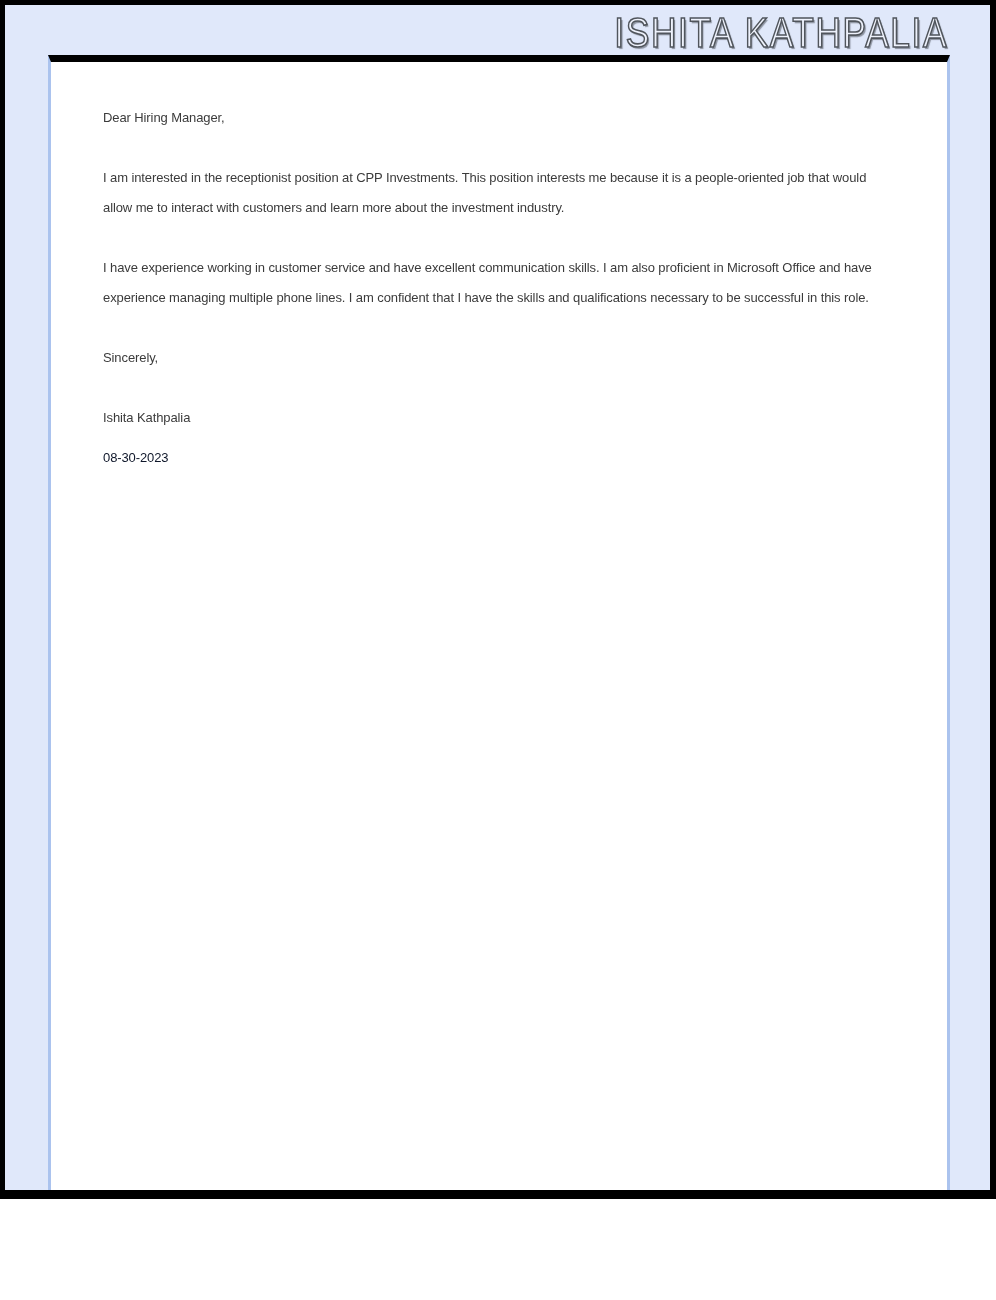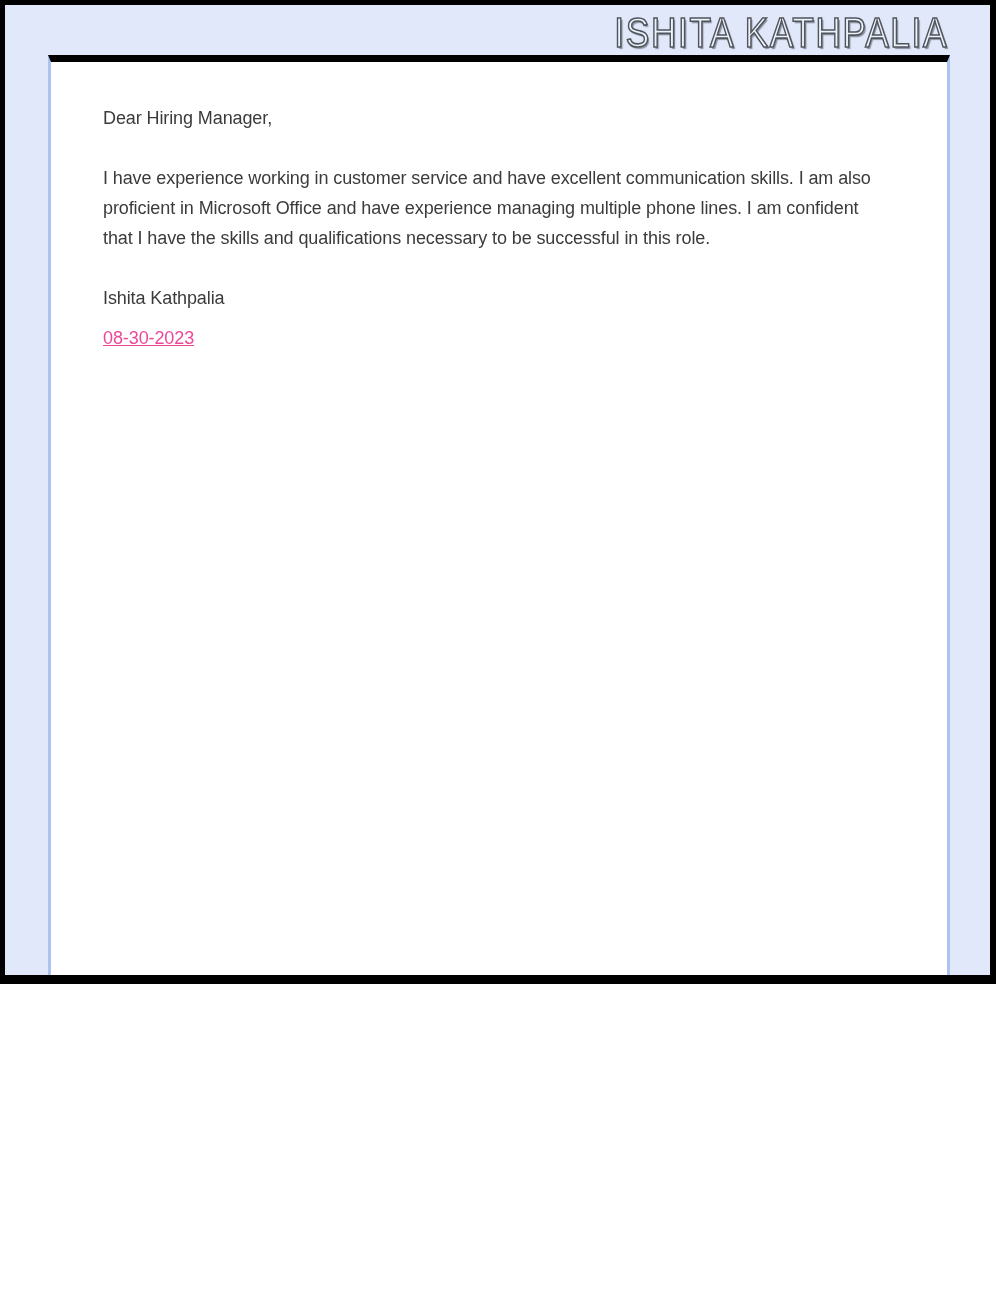--- a/index.html
+++ b/index.html
@@ -4,21 +4,21 @@
   <style>
     html, body {
       margin: 0;
       padding: 0;
       background: #ffffff;
       font-family: "Liberation Sans", sans-serif;
     }
     .page {
       position: relative;
       width: 996px;
-      height: 984px;
+      height: 1199px;
       box-sizing: border-box;
       background: #e0e8fa;
       border-style: solid;
       border-color: #000000;
       border-width: 5px 6px 9px 5px;
       overflow: hidden;
     }
     .header-name {
       position: absolute;
       top: 4px;
@@ -42,32 +42,31 @@
       height: 1207px;
       box-sizing: border-box;
       background: #ffffff;
       border-top: 7px solid #000000;
       border-left: 3px solid #abc3ee;
       border-right: 3px solid #abc3ee;
       border-bottom: 3px solid #abc3ee;
     }
     .letter-body {
       padding: 41px 60px 0 52px;
-      font-size: 18px;
+      font-size: 13px;
       line-height: 30px;
       color: #3b3b3b;
       letter-spacing: -0.1px;
     }
     .letter-body p {
       margin: 0 0 30px 0;
     }
     .letter-body p.date {
       margin-top: -20px; 
-      color: #ec4899;
-      text-decoration: underline;
+      color: #0f172a;
     }
     .watermark {
       position: absolute;
       right: 10px;
       bottom: 3px;
       font-size: 18px;
       line-height: 18px;
       color: #3c3c3c;
     }
   </style>
@@ -75,25 +74,27 @@
 <body>
 
 <div class="page">
 
   <div class="header-name">ISHITA KATHPALIA</div>
 
   <div class="document">
     <div class="letter-body">
       <p>Dear Hiring Manager,</p>
 
+      <p>I am interested in the receptionist position at CPP Investments. This position interests me because it is a people-oriented job that would allow me to interact with customers and learn more about the investment industry.</p>
 
       <p>I have experience working in customer service and have excellent communication skills. I am also proficient in Microsoft Office and have experience managing multiple phone lines. I am confident that I have the skills and qualifications necessary to be successful in this role.</p>
 
 
 
+      <p>Sincerely,</p>
 
       <p class="signature">Ishita Kathpalia</p>
 
       <p class="date">08-30-2023</p>
     </div>
 
     <div class="watermark">Lazyapply.com</div>
   </div>
 
 </div>

